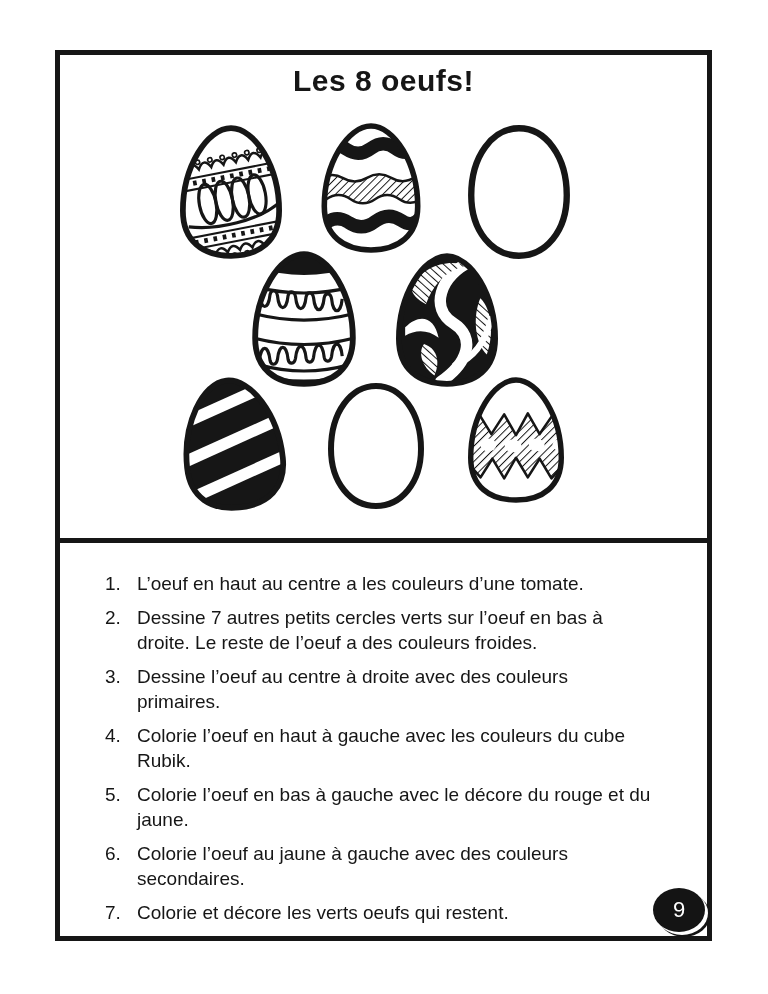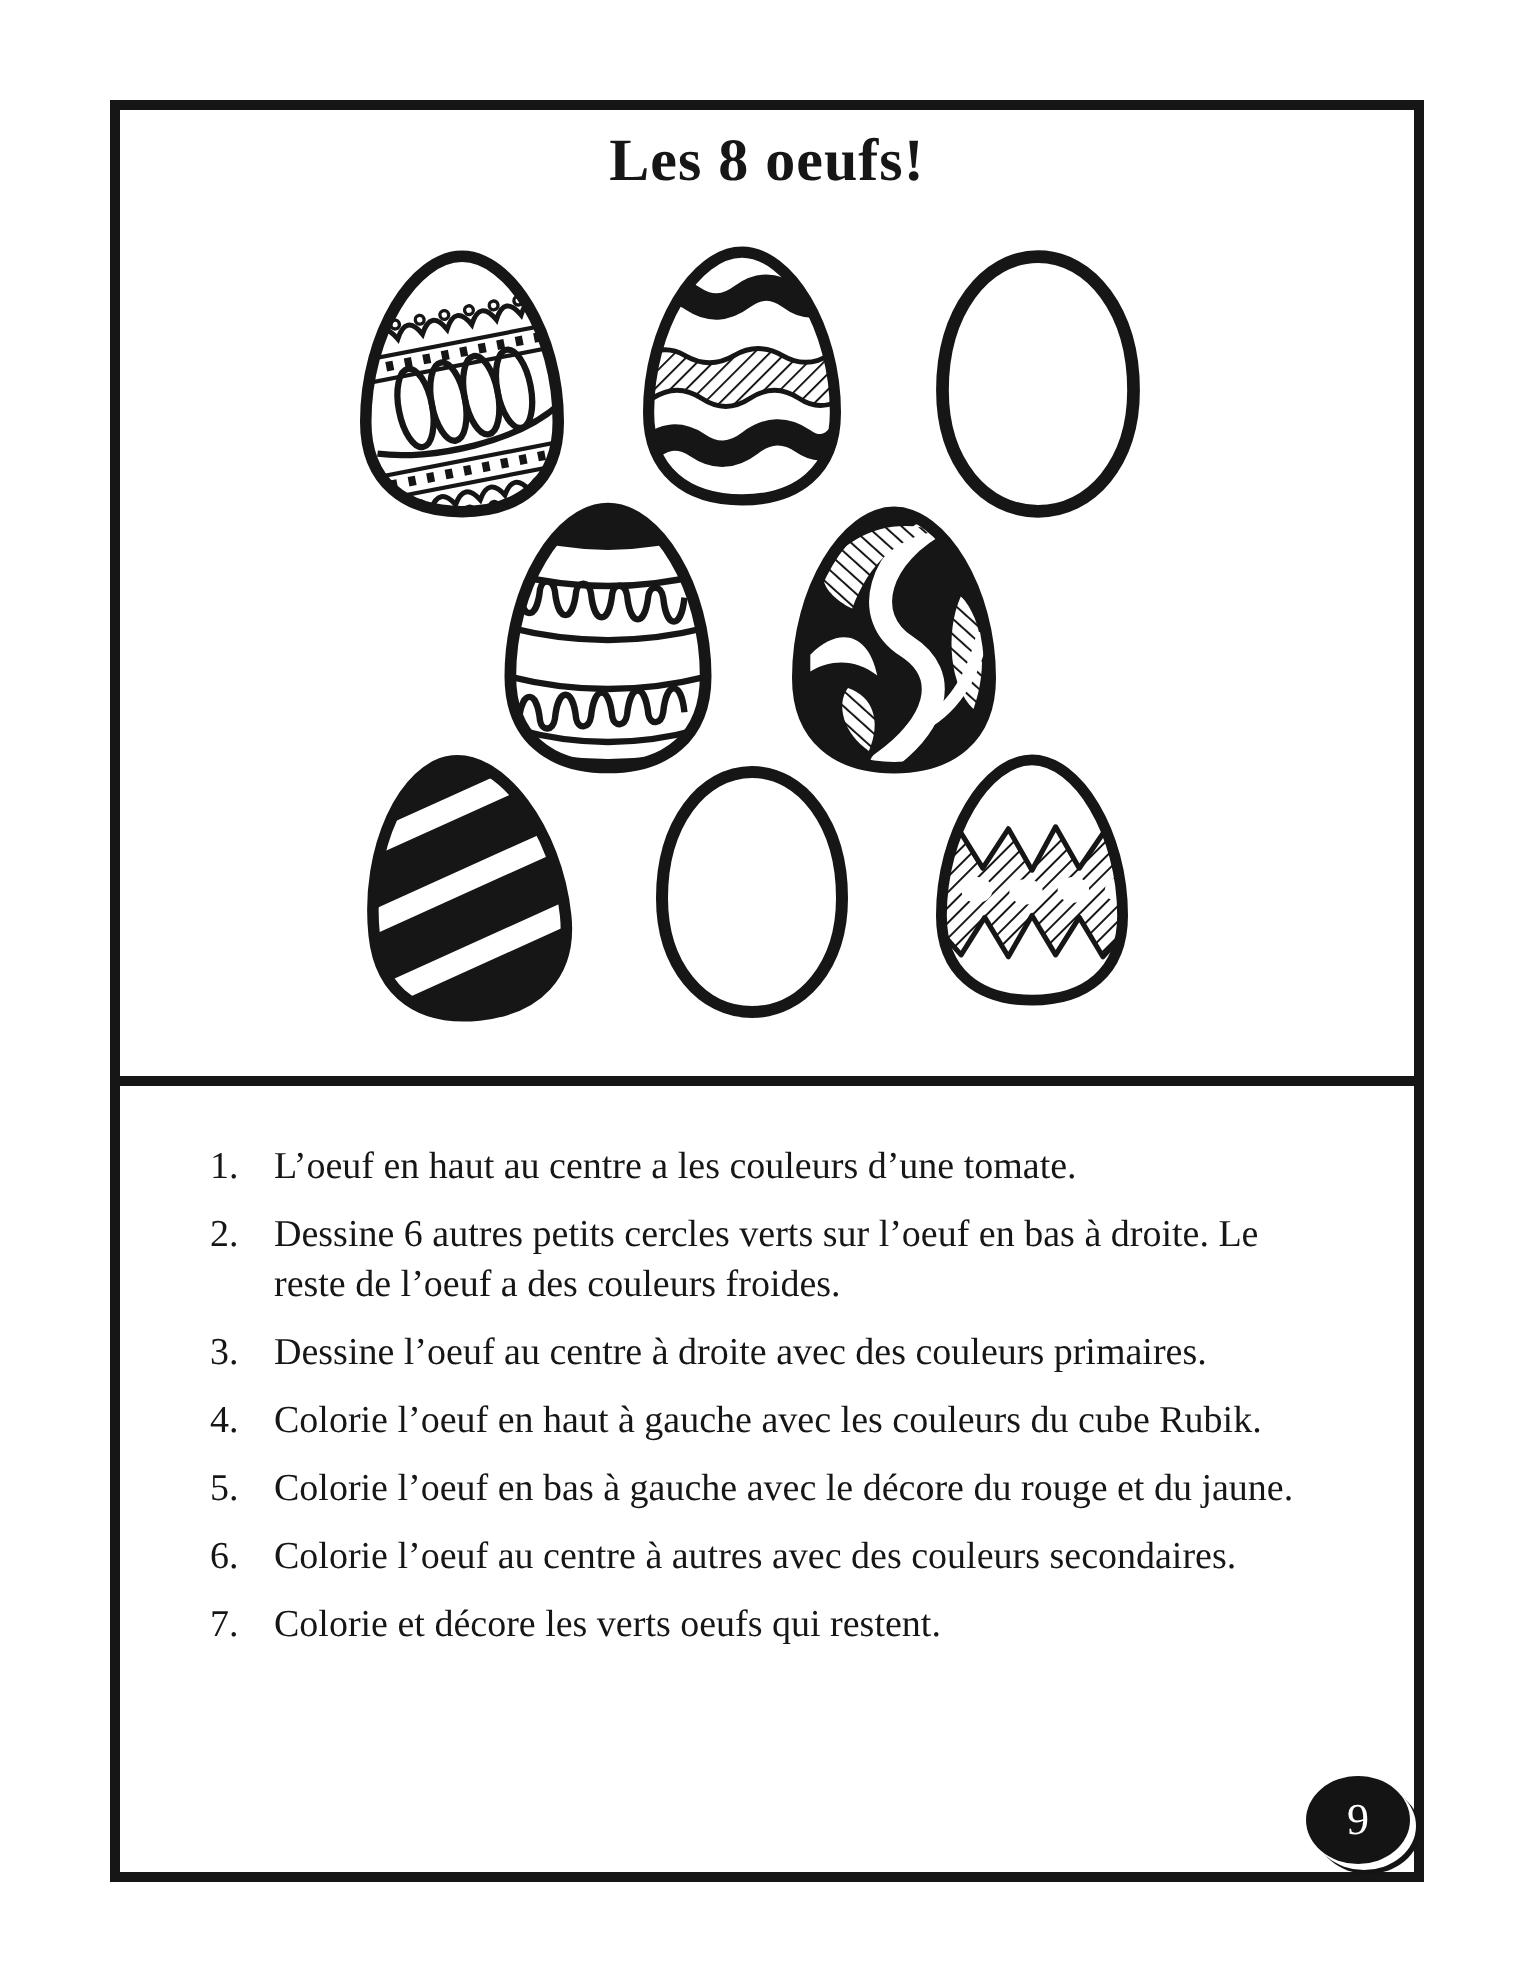--- a/index.html
+++ b/index.html
@@ -2,21 +2,21 @@
 <html><head>
 <meta charset="utf-8">
 <style>
   html,body { margin:0; padding:0; background:#ffffff; }
   .page {
     position:relative; width:768px; height:994px; background:#ffffff;
     font-family:"Liberation Sans", sans-serif; color:#161616; overflow:hidden;
   }
   .frame {
     position:absolute; left:55px; top:50px; width:657px; height:891px;
-    border:5px solid #161616; box-sizing:border-box; background:#ffffff;font-family:Liberation Serif, serif;
+    border:5px solid #161616; box-sizing:border-box; background:#ffffff;
   }
   .title {
     position:absolute; top:9px; left:0; width:100%; margin:0;
     text-align:center; font-size:30px; font-weight:bold; line-height:1.15;
     letter-spacing:0.5px;
   }
   .egg { position:absolute; }
   .egg svg { width:100%; height:100%; display:block; overflow:visible; }
   .egg-tilt { transform:rotate(-6deg); }
   .divider { position:absolute; left:-5px; right:-5px; top:483px; height:5px; background:#161616; }
@@ -201,37 +201,37 @@
 
     <div class="divider"></div>
 
     <div class="instructions">
       <div class="item">
         <span class="num">1.</span>
         <span class="txt">L’oeuf en haut au centre a les couleurs d’une tomate.</span>
       </div>
       <div class="item">
         <span class="num">2.</span>
-        <span class="txt">Dessine 6 autres petits cercles verts sur l’oeuf en bas à droite. Le reste de l’oeuf a des couleurs froides.</span>
+        <span class="txt">Dessine 7 autres petits cercles verts sur l’oeuf en bas à droite. Le reste de l’oeuf a des couleurs froides.</span>
       </div>
       <div class="item">
         <span class="num">3.</span>
         <span class="txt">Dessine l’oeuf au centre à droite avec des couleurs primaires.</span>
       </div>
       <div class="item">
         <span class="num">4.</span>
         <span class="txt">Colorie l’oeuf en haut à gauche avec les couleurs du cube Rubik.</span>
       </div>
       <div class="item">
         <span class="num">5.</span>
         <span class="txt">Colorie l’oeuf en bas à gauche avec le décore du rouge et du jaune.</span>
       </div>
       <div class="item">
         <span class="num">6.</span>
-        <span class="txt">Colorie l’oeuf au centre à autres avec des couleurs secondaires.</span>
+        <span class="txt">Colorie l’oeuf au jaune à gauche avec des couleurs secondaires.</span>
       </div>
       <div class="item">
         <span class="num">7.</span>
         <span class="txt">Colorie et décore les verts oeufs qui restent.</span>
       </div>
     </div>
 
     <div class="badge">
       <span>9</span>
     </div>

